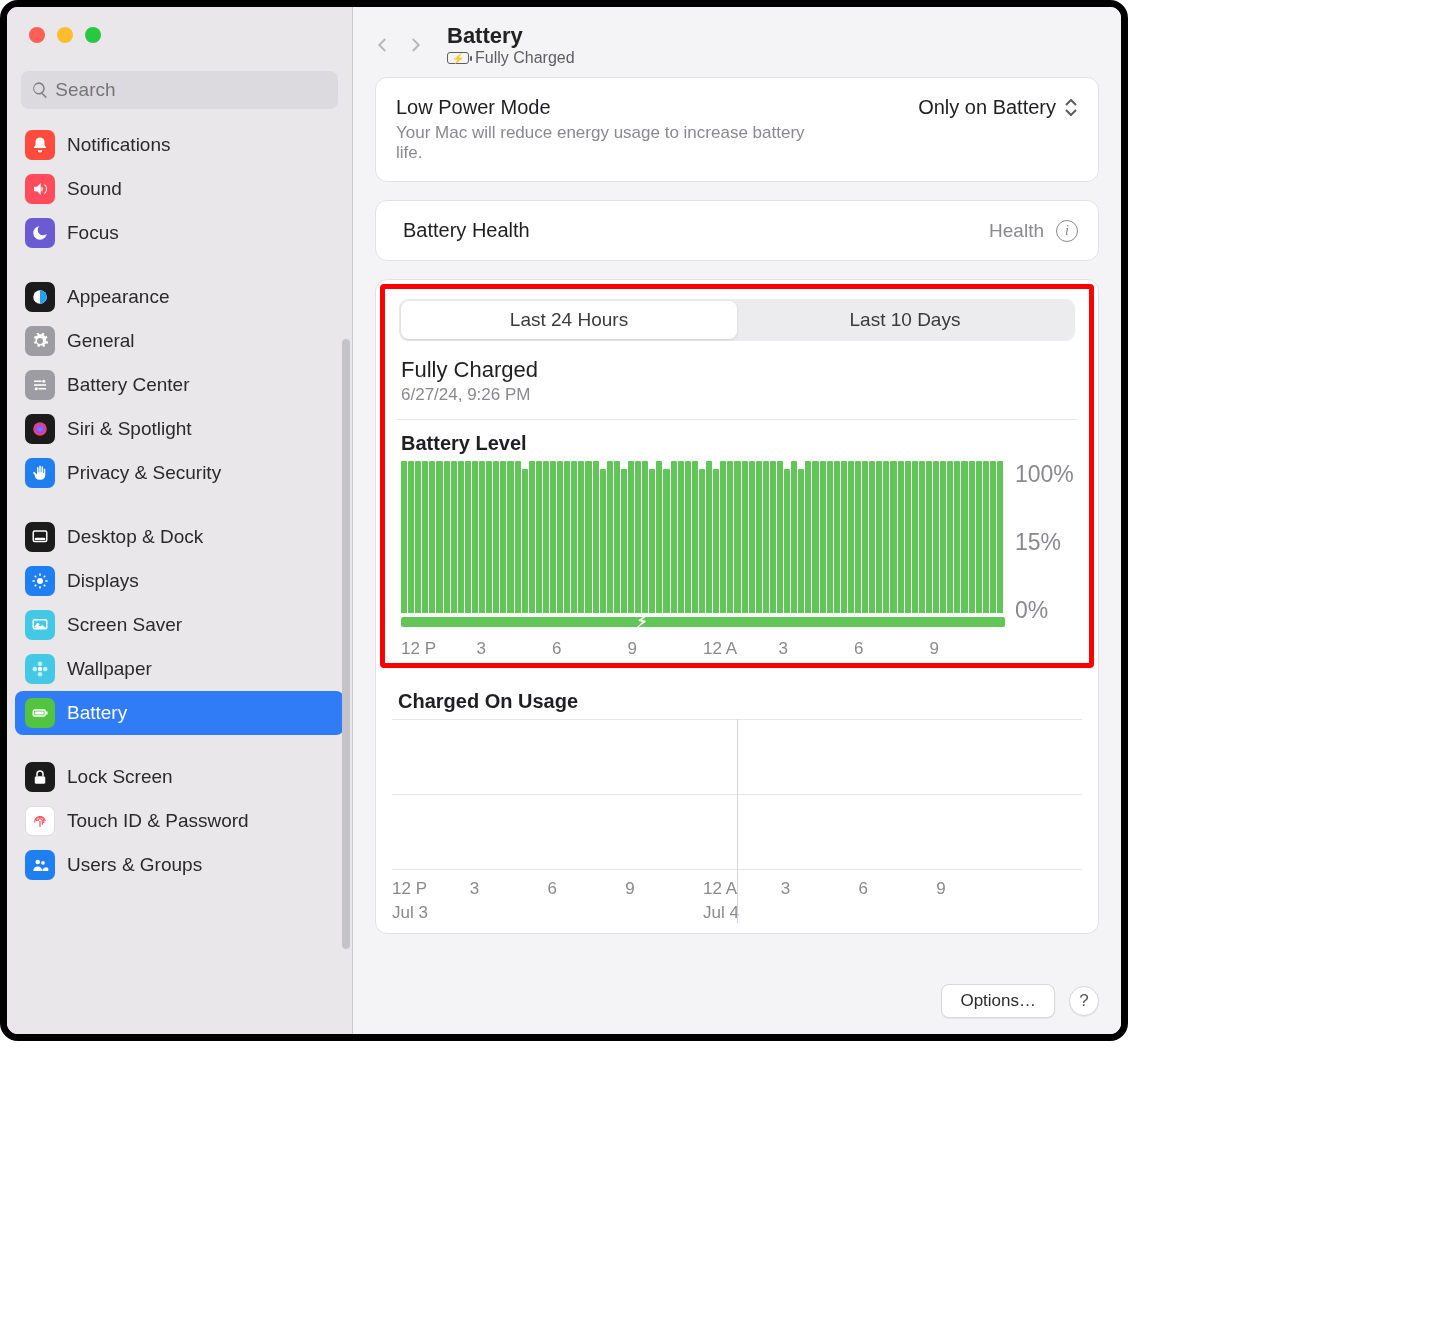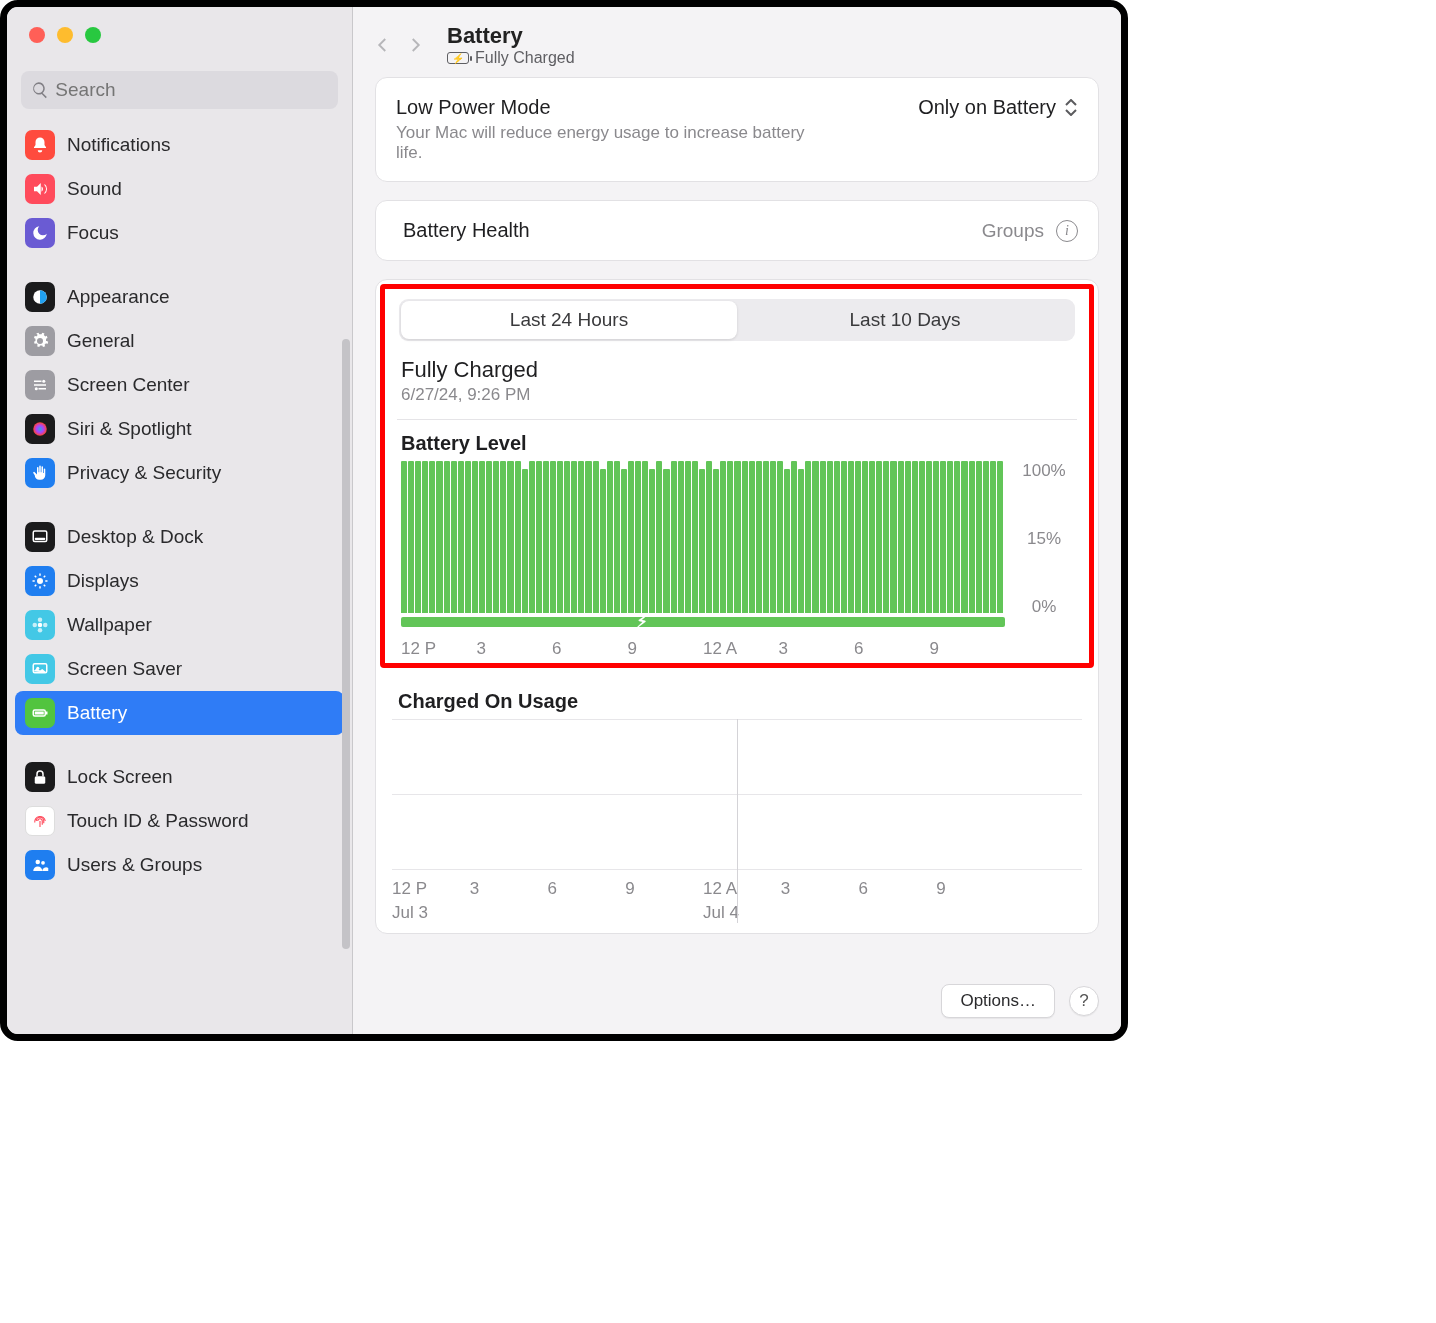--- a/index.html
+++ b/index.html
@@ -118,21 +118,21 @@
 .hr { border-top:1px solid #e5e4e7; margin: 0 2px 12px 2px; }
 .section-title { font-size:20px; font-weight:700; color:#1f1f21; padding: 0 6px 6px 6px;}
 .bl-wrap { display:flex; padding: 0 6px; }
 .bl-chart {
   flex:1; height:152px; position:relative;
   border-bottom: none;
   display:flex; align-items:flex-end; gap:1px;
   padding-right: 2px;
 }
 .bl-bar { flex:1; background:#62c558; border-radius:1px 1px 0 0; }
-.bl-yaxis { width:68px; display:flex; flex-direction:column; justify-content:space-between; font-size:17px; color:#8a898d; text-align:center; padding-left:10px;}
+.bl-yaxis { width:68px; display:flex; flex-direction:column; justify-content:space-between; font-size:23px; color:#8a898d; text-align:left; padding-left:10px;}
 .bl-yaxis div { height:16px; }
 .charge-strip {
   margin: 4px 74px 0 6px; height:10px; background:#62c558; border-radius:2px;
   display:flex; align-items:center; justify-content:center; position:relative;
 }
 .charge-strip .bolt { color:#fff; font-size:16px; line-height:10px; font-weight:bold; position:absolute; left:39%;}
 .xticks { display:flex; margin:12px 74px 0 6px; font-size:17px; color:#8a898d; }
 .xticks div { flex:1; }
 
 .sou-section { padding: 18px 16px 10px 16px; }
@@ -228,21 +228,21 @@
             <span>General</span>
           </div>
           <div class="sbitem">
             <div class="sbicon" style="background: rgb(157, 156, 162);">
               <svg viewBox="0 0 24 24" fill="#fff">
                 <path d="M4 6h10v2H4zM4 11h16v2H4zM10 16h10v2H10z"></path>
                 <circle cx="17" cy="7" r="2"></circle>
                 <circle cx="7" cy="17" r="2"></circle>
               </svg>
             </div>
-            <span>Screen Center</span>
+            <span>Battery Center</span>
           </div>
           <div class="sbitem">
             <div class="sbicon" style="background: rgb(27, 27, 28);">
               <svg viewBox="0 0 24 24">
                 <defs>
                   <radialGradient id="sg">
                     <stop offset="0" stop-color="#3ad"></stop>
                     <stop offset=".5" stop-color="#a4f"></stop>
                     <stop offset="1" stop-color="#f43"></stop>
                   </radialGradient>
@@ -285,38 +285,38 @@
                   <line x1="5" y1="19" x2="7" y2="17"></line>
                   <line x1="17" y1="7" x2="19" y2="5"></line>
                 </g>
               </svg>
             </div>
             <span>Displays</span>
           </div>
           <div class="sbitem">
             <div class="sbicon" style="background: rgb(67, 200, 230);">
               <svg viewBox="0 0 24 24" fill="#fff">
+                <rect x="3" y="5" width="18" height="12" rx="2" fill="none" stroke="#fff" stroke-width="2"></rect>
+                <circle cx="9" cy="11" r="2"></circle>
+                <path d="M3 15l5-4 4 3 3-2 6 5"></path>
+              </svg>
+            </div>
+            <span>Screen Saver</span>
+          </div>
+          <div class="sbitem">
+            <div class="sbicon" style="background: rgb(67, 200, 230);">
+              <svg viewBox="0 0 24 24" fill="#fff">
                 <circle cx="12" cy="12" r="3"></circle>
                 <circle cx="12" cy="5" r="3" opacity=".7"></circle>
                 <circle cx="12" cy="19" r="3" opacity=".7"></circle>
                 <circle cx="5" cy="12" r="3" opacity=".7"></circle>
                 <circle cx="19" cy="12" r="3" opacity=".7"></circle>
               </svg>
             </div>
             <span>Wallpaper</span>
-          </div>
-          <div class="sbitem">
-            <div class="sbicon" style="background: rgb(67, 200, 230);">
-              <svg viewBox="0 0 24 24" fill="#fff">
-                <rect x="3" y="5" width="18" height="12" rx="2" fill="none" stroke="#fff" stroke-width="2"></rect>
-                <circle cx="9" cy="11" r="2"></circle>
-                <path d="M3 15l5-4 4 3 3-2 6 5"></path>
-              </svg>
-            </div>
-            <span>Screen Saver</span>
           </div>
           <div class="sbitem selected">
             <div class="sbicon" style="background: rgb(82, 196, 63);">
               <svg viewBox="0 0 24 24" fill="#fff">
                 <rect x="3" y="8" width="16" height="8" rx="2" fill="none" stroke="#fff" stroke-width="2"></rect>
                 <rect x="20" y="10" width="2" height="4"></rect>
                 <rect x="5" y="10" width="12" height="4"></rect>
               </svg>
             </div>
             <span>Battery</span>
@@ -398,21 +398,21 @@
                   <polyline points="2 2 7 7 12 2"></polyline>
                 </svg>
             </span>
           </div>
         </div>
       </div>
       <div class="card">
         <div class="bh-row">
           <div class="label">Battery Health</div>
           <div class="right">
-            <span>Groups</span>
+            <span>Health</span>
             <span class="infoicon">i</span>
           </div>
         </div>
       </div>
       <div class="chartcard">
         <div class="redbox">
           <div class="segctrl">
             <div class="seg active">Last 24 Hours</div>
             <div class="seg">Last 10 Days</div>
           </div>

